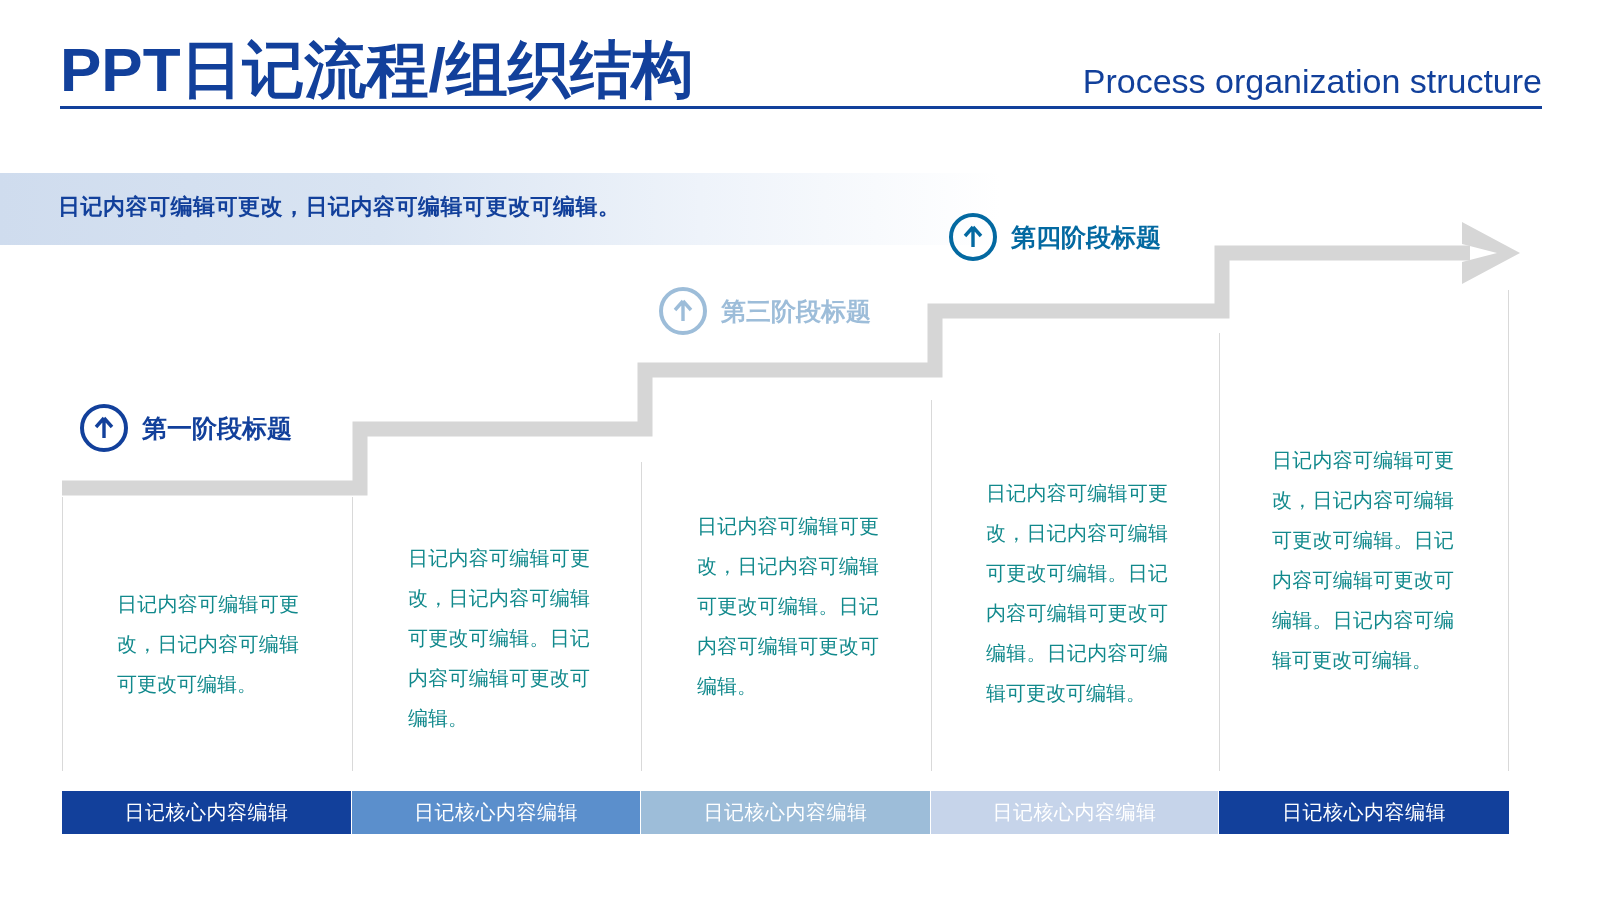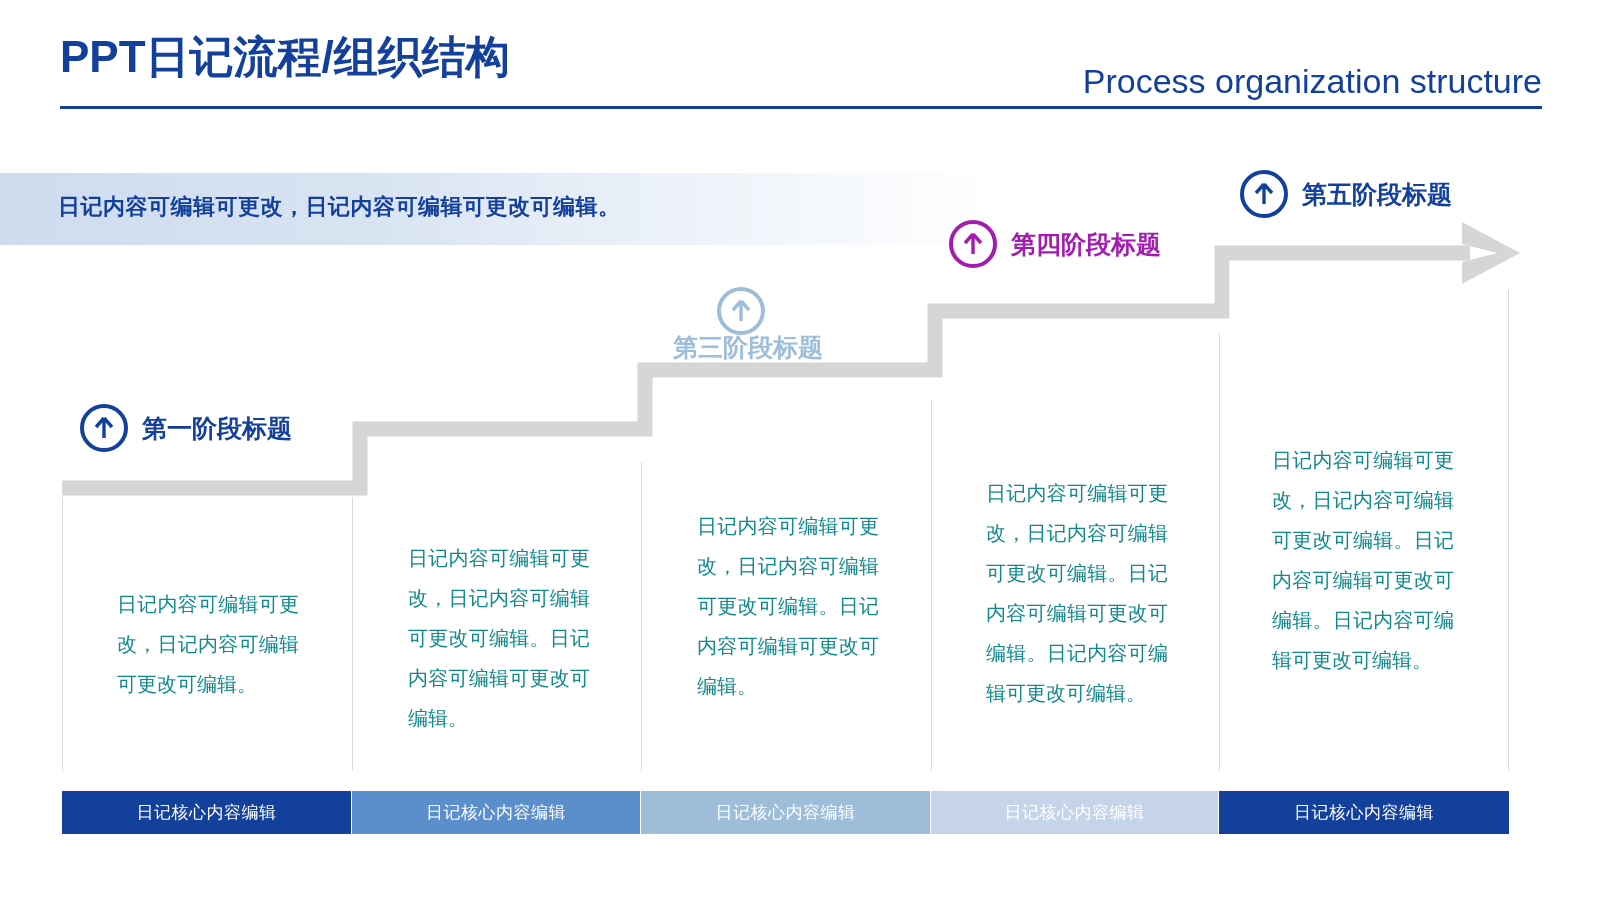--- a/index.html
+++ b/index.html
@@ -8,21 +8,21 @@
     background:#ffffff;
     font-family:"Liberation Sans","DejaVu Sans",sans-serif;
     overflow:hidden;
     position:relative;
   }
   #slide{position:absolute;left:0;top:0;width:1600px;height:900px;}
 
   
   .hdr-title{
     position:absolute;left:60px;top:28px;
-    font-size:44px;font-weight:bold;
+    font-size:62px;font-weight:bold;
     color:#12409b;letter-spacing:0px;
     white-space:nowrap;
   }
   .hdr-sub{
     position:absolute;right:58px;top:50px;
     font-size:34px;font-weight:normal;
     color:#12409b;white-space:nowrap;margin-top:12px;
   }
   .hdr-rule{
     position:absolute;left:60px;top:106px;
@@ -67,21 +67,21 @@
     font-size:20px;line-height:2.0;
     color:#11898c;
     text-align:justify;
     text-justify:inter-character;
   }
 
   
   .botbar{
     position:absolute;top:791px;height:43px;
     display:flex;align-items:center;justify-content:center;
-    color:#ffffff;font-size:17px;letter-spacing:0.5px;
+    color:#ffffff;font-size:20px;letter-spacing:0.5px;
   }
 </style>
 </head>
 <body>
 
 <div id="slide">
 
   <div class="hdr-title">PPT日记流程/组织结构</div>
   <div class="hdr-sub">Process organization structure</div>
   <div class="hdr-rule"></div>
@@ -99,46 +99,38 @@
   <div class="stage-head" style="left:80px;top:404px;color:#12409b;">
     <span class="stage-circle">
       <svg width="24" height="26" viewBox="0 0 24 26" aria-hidden="true">
         <path d="M12 3 L12 23 M12 3 L4 12 M12 3 L20 12" stroke="currentColor" stroke-width="3.4" fill="none" stroke-linecap="butt" stroke-linejoin="miter"></path>
       </svg>
     </span>
     <span class="stage-title">第一阶段标题</span>
   </div>
 
 
-  <div class="stage-head" style="left:659px;top:287px;color:#9dbdd9;flex-direction:column;">
+  <div class="stage-head" style="left:659px;top:287px;color:#9dbdd9;">
     <span class="stage-circle">
       <svg width="24" height="26" viewBox="0 0 24 26" aria-hidden="true">
         <path d="M12 3 L12 23 M12 3 L4 12 M12 3 L20 12" stroke="currentColor" stroke-width="3.4" fill="none" stroke-linecap="butt" stroke-linejoin="miter"></path>
       </svg>
     </span>
     <span class="stage-title">第三阶段标题</span>
   </div>
 
-  <div class="stage-head" style="left:949px;top:220px;color:#a21caf;text-align:center;">
+  <div class="stage-head" style="left:949px;top:213px;color:#0369a1;text-align:center;">
     <span class="stage-circle">
       <svg width="24" height="26" viewBox="0 0 24 26" aria-hidden="true">
         <path d="M12 3 L12 23 M12 3 L4 12 M12 3 L20 12" stroke="currentColor" stroke-width="3.4" fill="none" stroke-linecap="butt" stroke-linejoin="miter"></path>
       </svg>
     </span>
     <span class="stage-title">第四阶段标题</span>
   </div>
 
-  <div class="stage-head" style="left:1240px;top:170px;color:#12409b;">
-    <span class="stage-circle">
-      <svg width="24" height="26" viewBox="0 0 24 26" aria-hidden="true">
-        <path d="M12 3 L12 23 M12 3 L4 12 M12 3 L20 12" stroke="currentColor" stroke-width="3.4" fill="none" stroke-linecap="butt" stroke-linejoin="miter"></path>
-      </svg>
-    </span>
-    <span class="stage-title">第五阶段标题</span>
-  </div>
 
   <div class="col-divider" style="left:62px;top:497px;height:274px;"></div>
   <div class="col-divider" style="left:352px;top:497px;height:274px;"></div>
   <div class="col-divider" style="left:641px;top:462px;height:309px;"></div>
   <div class="col-divider" style="left:931px;top:400px;height:371px;"></div>
   <div class="col-divider" style="left:1219px;top:333px;height:438px;"></div>
   <div class="col-divider" style="left:1508px;top:290px;height:481px;"></div>
 
   <div class="col-body" style="left:117px;top:584px;width:182px;">日记内容可编辑可更改，日记内容可编辑可更改可编辑。</div>
   <div class="col-body" style="left:408px;top:538px;width:182px;">日记内容可编辑可更改，日记内容可编辑可更改可编辑。日记内容可编辑可更改可编辑。</div>

